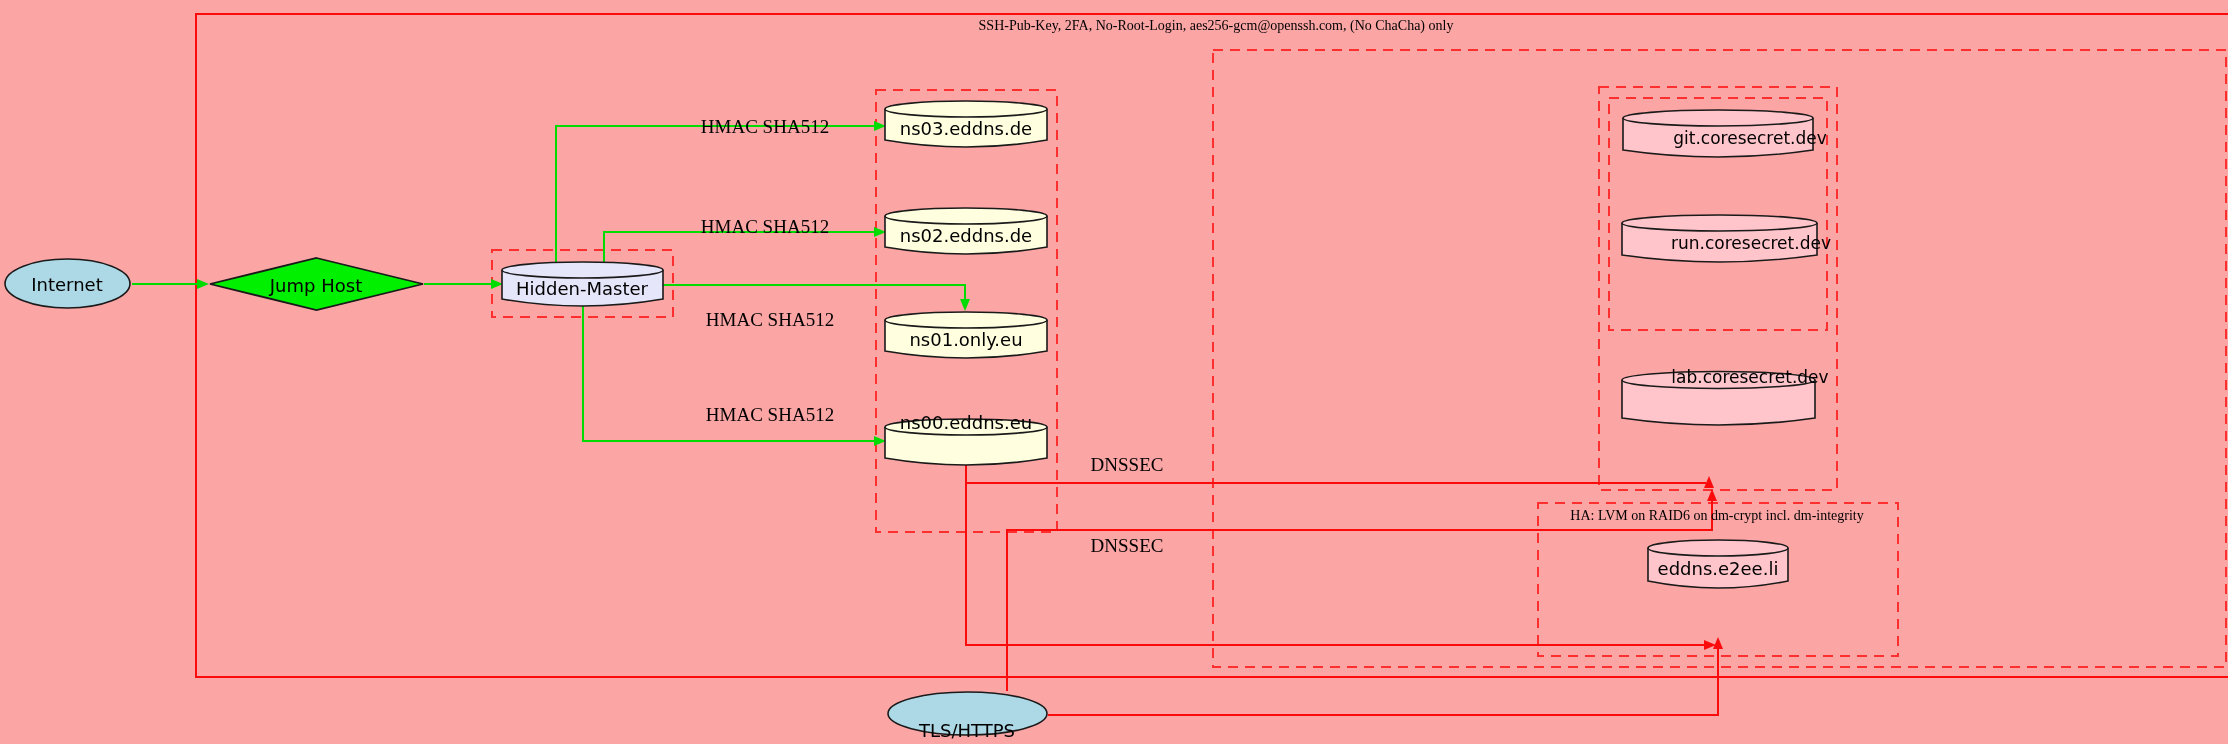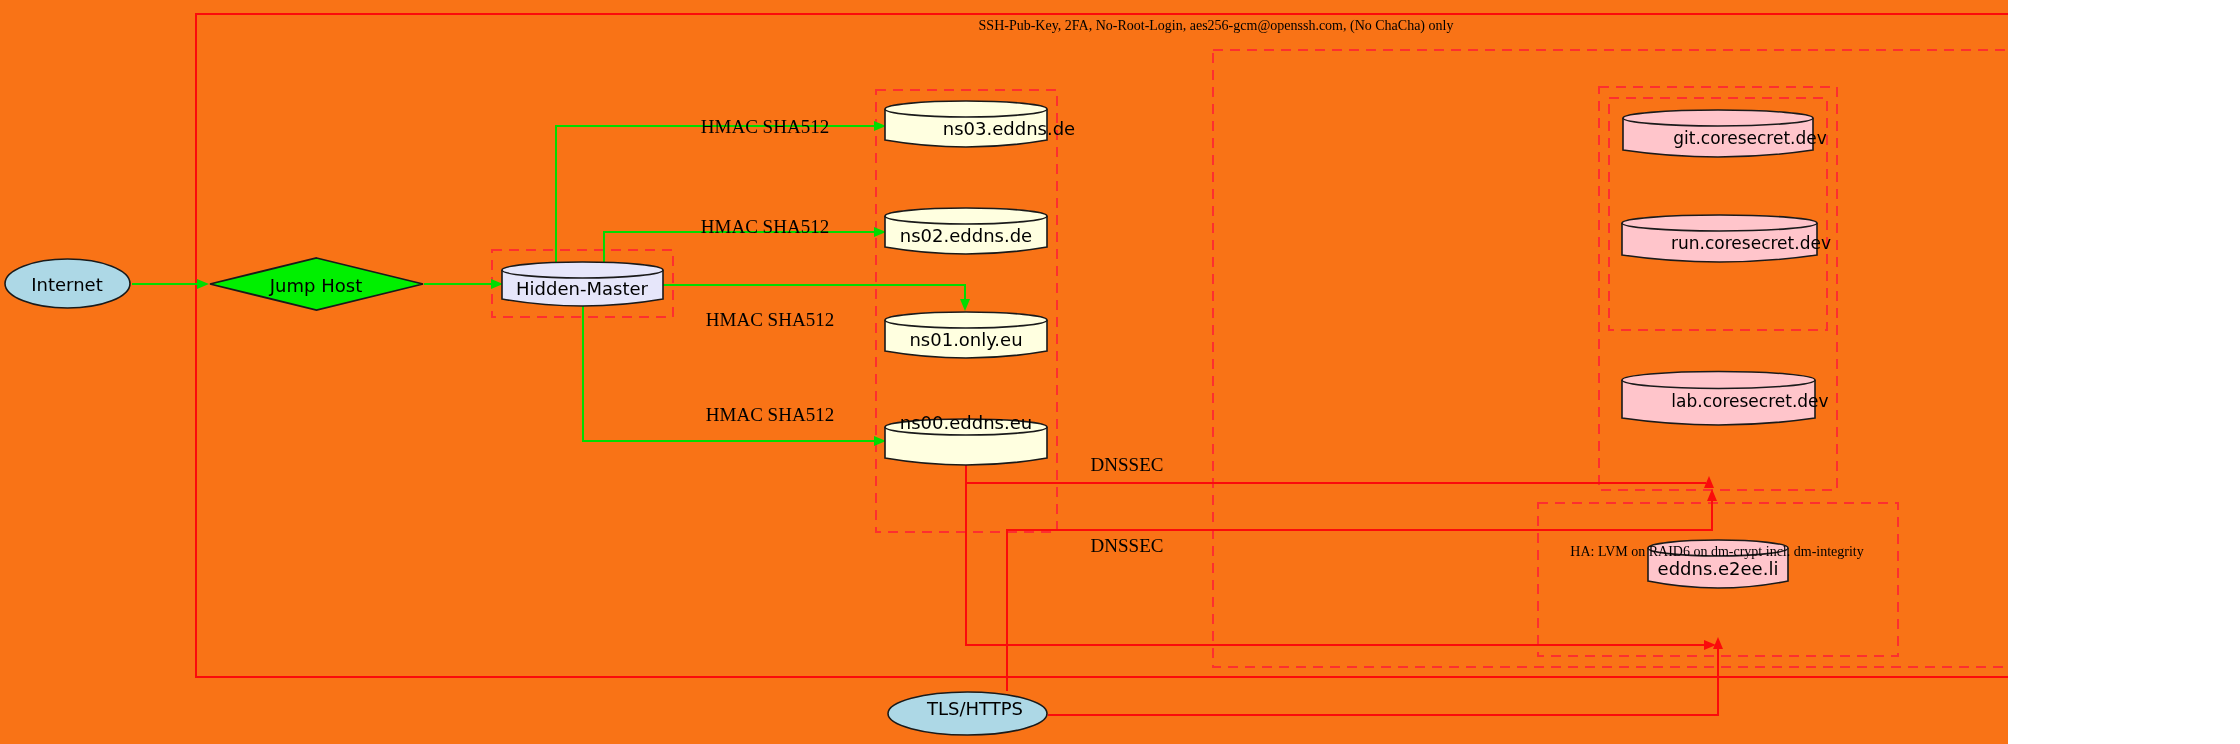--- a/index.html
+++ b/index.html
@@ -1,16 +1,16 @@
 <!DOCTYPE html>
 <html><head>
 <meta charset="utf-8">
 <style>
   html,body{margin:0;padding:0;background:#ffffff;}
-  #canvas{position:relative;width:2008px;height:744px;background:#f97316;overflow:hidden;
+  #canvas{position:relative;width:2228px;height:744px;background:#fca5a5;overflow:hidden;
           font-family:"DejaVu Sans",sans-serif;}
   #shapes{position:absolute;left:0;top:0;}
   .lbl{position:absolute;transform:translate(-50%,-50%);white-space:nowrap;color:#000;line-height:1;}
   .node-lbl{font:18px "DejaVu Sans",sans-serif;}
   .node-lbl-sm{font:17px "DejaVu Sans",sans-serif;margin-left:32px;}
   .edge-lbl{font:19px "Liberation Serif",serif;}
   .cluster-lbl{font:14px "Liberation Serif",serif;}
 </style>
 </head>
 <body>
@@ -101,35 +101,35 @@
       <ellipse cx="1718.5" cy="380" rx="96.5" ry="8.5" stroke="#1a1a1a" stroke-width="1.6" fill="#ffc5cb"></ellipse>
     </g>
 
     <g>
       <path d="M1648,548 L1648,581 Q1718,595 1788,581 L1788,548" stroke="#1a1a1a" stroke-width="1.6" fill="#ffc5cb"></path>
       <ellipse cx="1718" cy="548" rx="70" ry="8" stroke="#1a1a1a" stroke-width="1.6" fill="#ffc5cb"></ellipse>
     </g>
   </svg>
 
   <div class="lbl cluster-lbl" style="left:1216px;top:26px;">SSH-Pub-Key, 2FA, No-Root-Login, aes256-gcm@openssh.com, (No ChaCha) only</div>
-  <div class="lbl cluster-lbl" style="left:1717px;top:516px;margin-top:36px;">HA: LVM on RAID6 on dm-crypt incl. dm-integrity</div>
+  <div class="lbl cluster-lbl" style="left:1717px;top:516px;">HA: LVM on RAID6 on dm-crypt incl. dm-integrity</div>
 
   <div class="lbl edge-lbl" style="left:765px;top:127px;">HMAC SHA512</div>
   <div class="lbl edge-lbl" style="left:765px;top:227px;">HMAC SHA512</div>
   <div class="lbl edge-lbl" style="left:770px;top:320px;">HMAC SHA512</div>
   <div class="lbl edge-lbl" style="left:770px;top:415px;">HMAC SHA512</div>
   <div class="lbl edge-lbl" style="left:1127px;top:465px;">DNSSEC</div>
   <div class="lbl edge-lbl" style="left:1127px;top:546px;">DNSSEC</div>
 
   <div class="lbl node-lbl" style="left:67px;top:284px;">Internet</div>
   <div class="lbl node-lbl" style="left:316px;top:285px;">Jump Host</div>
   <div class="lbl node-lbl" style="left:582px;top:288px;">Hidden-Master</div>
-  <div class="lbl node-lbl" style="left:966px;top:128px;margin-left:43px;">ns03.eddns.de</div>
+  <div class="lbl node-lbl" style="left:966px;top:128px;">ns03.eddns.de</div>
   <div class="lbl node-lbl" style="left:966px;top:235px;">ns02.eddns.de</div>
   <div class="lbl node-lbl" style="left:966px;top:339px;">ns01.only.eu</div>
   <div class="lbl node-lbl" style="left:966px;top:422px;">ns00.eddns.eu</div>
   <div class="lbl node-lbl-sm" style="left:1718px;top:138px;">git.coresecret.dev</div>
   <div class="lbl node-lbl-sm" style="left:1719px;top:243px;">run.coresecret.dev</div>
-  <div class="lbl node-lbl-sm" style="left:1718px;top:401px;">lab.coresecret.dev</div>
+  <div class="lbl node-lbl-sm" style="left:1718px;top:377px;">lab.coresecret.dev</div>
   <div class="lbl node-lbl" style="left:1718px;top:568px;">eddns.e2ee.li</div>
-  <div class="lbl node-lbl" style="left:967px;top:708px;margin-left:8px;">TLS/HTTPS</div>
+  <div class="lbl node-lbl" style="left:967px;top:730px;">TLS/HTTPS</div>
 
 </div>
 
 </body></html>

